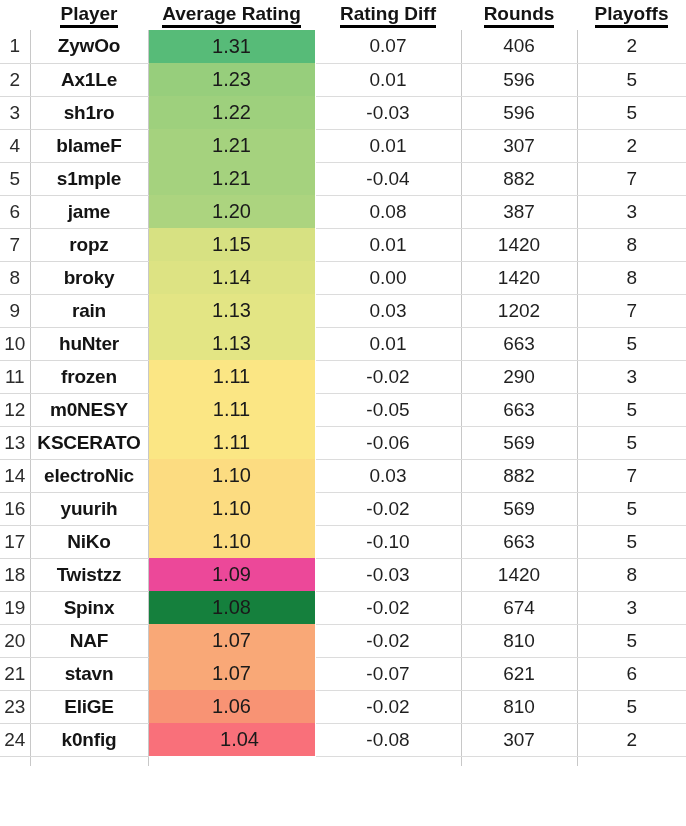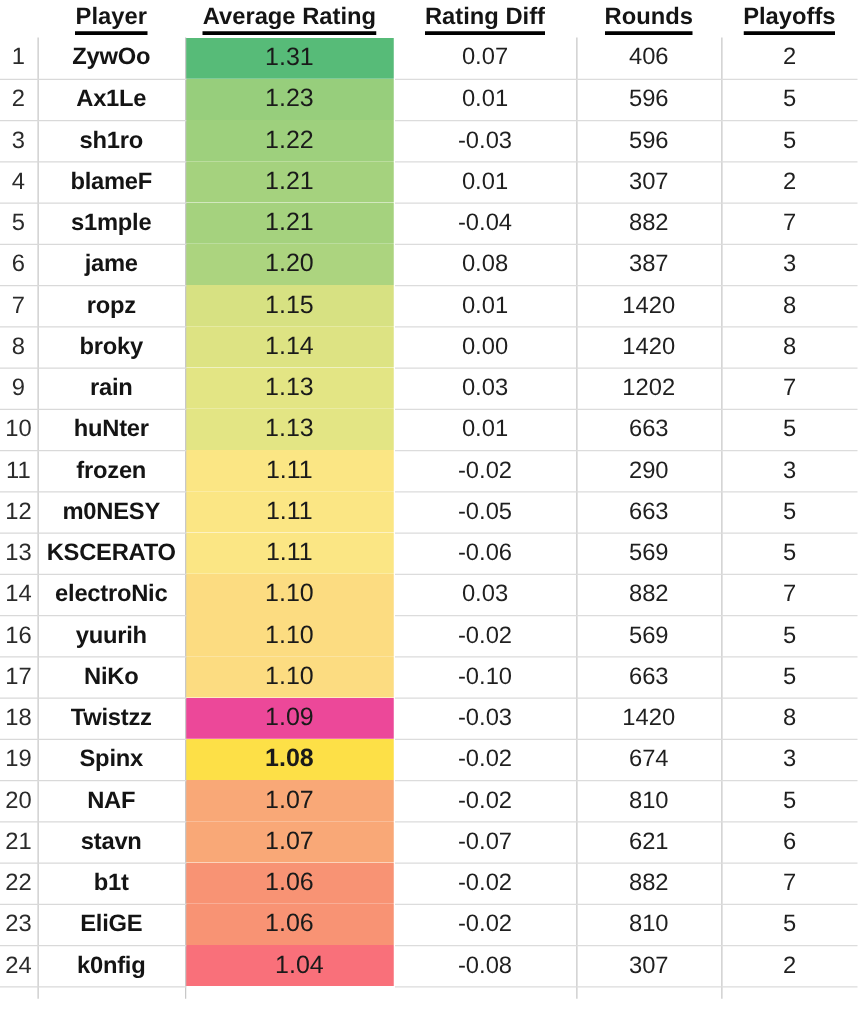--- a/index.html
+++ b/index.html
@@ -264,48 +264,40 @@
           <td class="rownum">18</td>
           <td class="player">Twistzz</td>
           <td class="rating" style="background-color: #ec4899;">1.09</td>
           <td class="diff">-0.03</td>
           <td class="rounds">1420</td>
           <td class="playoffs">8</td>
         </tr>
         <tr class="data-row">
           <td class="rownum">19</td>
           <td class="player">Spinx</td>
-          <td class="rating" style="background-color: #fde047; font-weight: bold;">1.08</td>
+          <td class="rating" style="background-color: #15803d;">1.08</td>
           <td class="diff">-0.02</td>
           <td class="rounds">674</td>
           <td class="playoffs">3</td>
         </tr>
         <tr class="data-row">
           <td class="rownum">20</td>
           <td class="player">NAF</td>
           <td class="rating" style="background-color: rgb(249, 168, 119);">1.07</td>
           <td class="diff">-0.02</td>
           <td class="rounds">810</td>
           <td class="playoffs">5</td>
         </tr>
         <tr class="data-row">
           <td class="rownum">21</td>
           <td class="player">stavn</td>
           <td class="rating" style="background-color: rgb(249, 168, 119);">1.07</td>
           <td class="diff">-0.07</td>
           <td class="rounds">621</td>
           <td class="playoffs">6</td>
-        </tr>
-        <tr class="data-row">
-          <td class="rownum">22</td>
-          <td class="player">b1t</td>
-          <td class="rating" style="background-color: rgb(248, 147, 116);">1.06</td>
-          <td class="diff">-0.02</td>
-          <td class="rounds">882</td>
-          <td class="playoffs">7</td>
         </tr>
         <tr class="data-row">
           <td class="rownum">23</td>
           <td class="player">EliGE</td>
           <td class="rating" style="background-color: rgb(248, 147, 116);">1.06</td>
           <td class="diff">-0.02</td>
           <td class="rounds">810</td>
           <td class="playoffs">5</td>
         </tr>
         <tr class="data-row">

